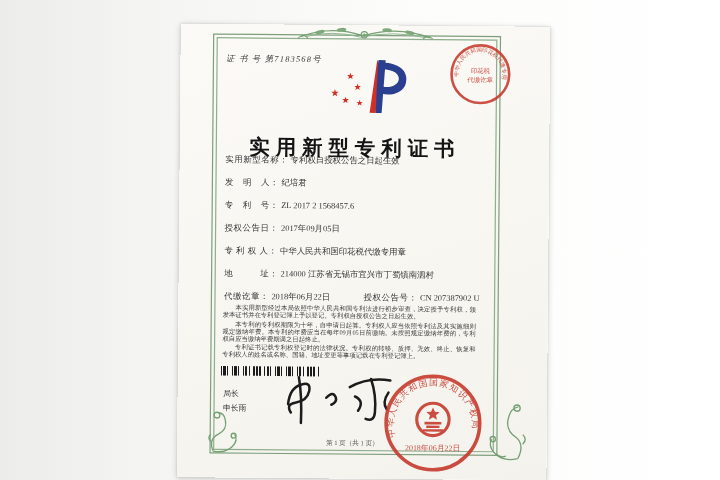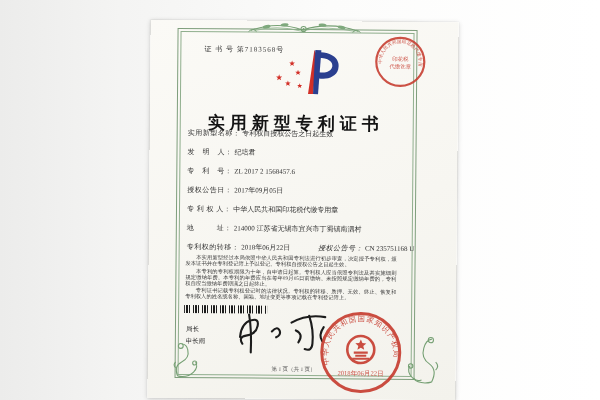--- a/index.html
+++ b/index.html
@@ -15,30 +15,30 @@
     transform:rotate(.5deg);transform-origin:50% 50%;
   }
   .frame{
     position:absolute;left:27px;top:8px;width:238px;height:348px;
     border:1.4px solid #7e9e7c;
   }
   .frame::after{
     content:"";position:absolute;left:2px;top:2px;right:2px;bottom:2px;
     border:.6px solid #8fae8d;
   }
-  .certno{position:absolute;left:54px;top:24px;font-size:7px;color:#3a3a3a;letter-spacing:1px;}
+  .certno{position:absolute;left:38px;top:24px;font-size:7px;color:#3a3a3a;letter-spacing:1px;font-style:italic;}
   .logo{position:absolute;left:118px;top:27px;width:80px;height:50px;}
   .title{
     position:absolute;left:27px;top:91px;width:238px;text-align:center;
     font-size:17px;font-weight:bold;color:#141414;letter-spacing:5px;white-space:nowrap;
   }
   .fieldrow{position:absolute;left:38px;width:212px;font-size:7px;color:#333;white-space:nowrap;}
   .fieldrow .lab{letter-spacing:.5px;margin-top:17px;}
   .fieldrow .val{margin-left:2px;}
-  .fieldrow .lab2{margin-left:26px;font-style:italic;}
+  .fieldrow .lab2{margin-left:26px;}
   .paras{position:absolute;left:37px;top:234px;width:211px;font-size:5.3px;line-height:6px;color:#3c3c3c;text-align:justify;}
   .paras p{margin:0 0 1.5px 0;text-indent:2em;}
   .barcode{
     position:absolute;left:36px;top:285px;width:83px;height:8px;
     background:
       repeating-linear-gradient(90deg,#1c1c1c 0 1px,#f7f6f1 1px 2px,#1c1c1c 2px 4px,#f7f6f1 4px 5px,#1c1c1c 5px 6px,#f7f6f1 6px 9px);
   }
   .director{position:absolute;left:38px;top:303px;font-size:6.5px;color:#2e2e2e;line-height:12px;}
   .sig{position:absolute;left:78px;top:288px;width:120px;height:48px;transform:rotate(-3deg);}
   .seal-small{position:absolute;left:222px;top:12px;width:56px;height:56px;opacity:.88;}
@@ -113,22 +113,22 @@
   <div class="fieldrow" style="top:165px">
     <span class="lab">授权公告日：</span><span class="val">2017年09月05日</span>
   </div>
   <div class="fieldrow" style="top:184px">
     <span class="lab">专 利 权 人：</span><span class="val">中华人民共和国印花税代缴专用章</span>
   </div>
   <div class="fieldrow" style="top:203px">
     <span class="lab">地　　　址：</span><span class="val">214000 江苏省无锡市宜兴市丁蜀镇南泗村</span>
   </div>
   <div class="fieldrow" style="top:222px">
-    <span class="lab">专利权的转移：</span><span class="val">2018年06月22日</span>
-    <span class="lab lab2">授权公告号：</span><span class="val">CN 235751168 U</span>
+    <span class="lab">代缴讫章：</span><span class="val">2018年06月22日</span>
+    <span class="lab lab2">授权公告号：</span><span class="val">CN 207387902 U</span>
   </div>
 
   <div class="paras">
     <p>本实用新型经过本局依照中华人民共和国专利法进行初步审查，决定授予专利权，颁发本证书并在专利登记簿上予以登记。专利权自授权公告之日起生效。</p>
     <p>本专利的专利权期限为十年，自申请日起算。专利权人应当依照专利法及其实施细则规定缴纳年费。本专利的年费应当在每年09月05日前缴纳。未按照规定缴纳年费的，专利权自应当缴纳年费期满之日起终止。</p>
     <p>专利证书记载专利权登记时的法律状况。专利权的转移、质押、无效、终止、恢复和专利权人的姓名或名称、国籍、地址变更等事项记载在专利登记簿上。</p>
   </div>
 
   <div class="barcode"></div>
 

